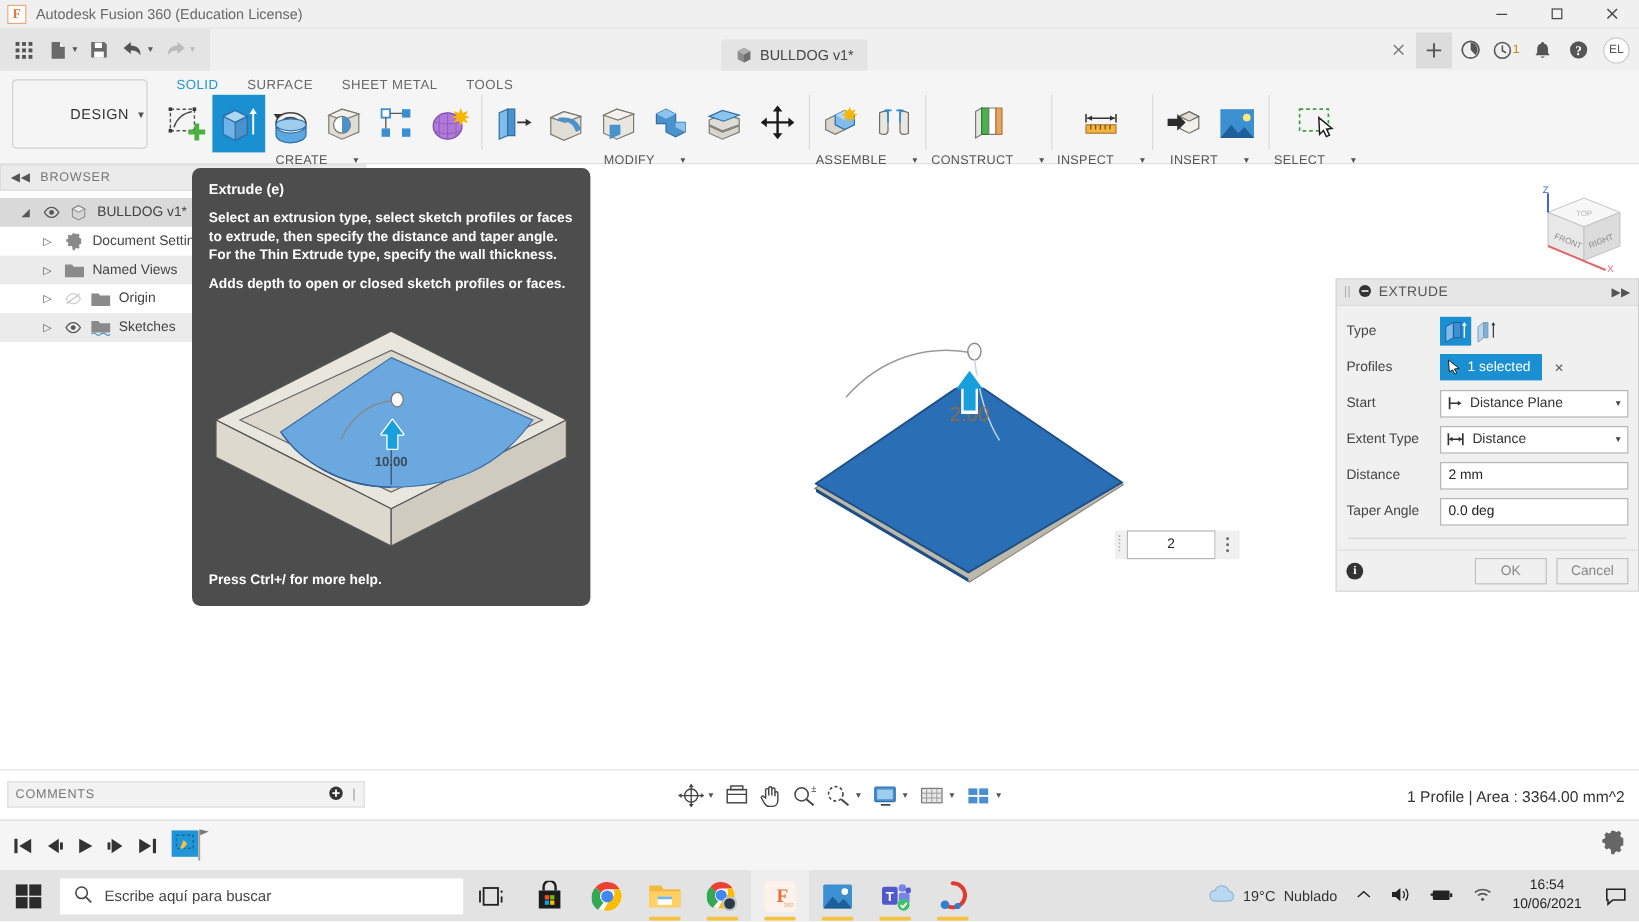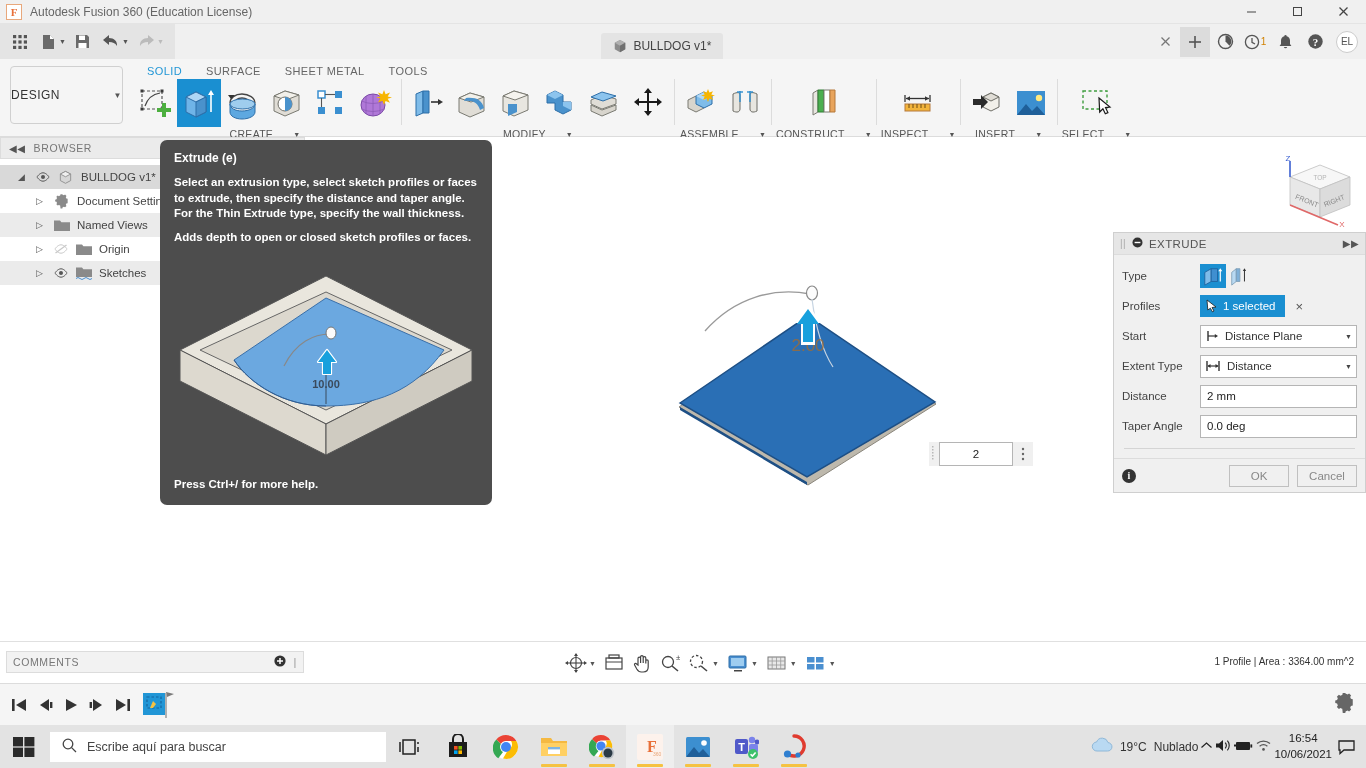--- a/index.html
+++ b/index.html
@@ -69,21 +69,21 @@
   }
 
   
   #ribbon {
     position: absolute; top: 59px; left: 0; width: 1366px; height: 78px;
     background: #f5f5f5; border-bottom: 1px solid #dcdcdc;
   }
   #designbtn {
     position: absolute; left: 10px; top: 7px; width: 113px; height: 58px;
     border: 1px solid #d0d0d0; border-radius: 4px; background: #f5f5f5;
-    display: flex; align-items: center; justify-content: space-between;
+    display: flex; align-items: center; justify-content: flex-end;
     font-size: 12px; color: #333; letter-spacing: .5px;
   }
   #designbtn .caret { font-size: 8px; margin-left: 6px; color: #555; }
 
   .ribtabs { position: absolute; left: 137px; top: 0; display: flex; gap: 0; }
   .ribtab {
     font-size: 11px; color: #666; padding: 6px 14px 4px 10px;
     letter-spacing: .4px;
   }
   .ribtab.active { color: #2196d6; }
@@ -226,21 +226,21 @@
   }
   #comments .plus { margin-left: auto; color: #333; font-size: 12px; }
   #comments .grip2 { margin-left: 8px; color: #999; font-size: 11px; }
   #navbar {
     position: absolute; left: 565px; top: 10px; display: flex;
     align-items: center; gap: 2px;
   }
   .navitem { height: 22px; display: flex; align-items: center; color: #555; }
   .navitem .caret { font-size: 7px; margin-left: 2px; color: #555; }
   #statustext {
-    position: absolute; right: 12px; top: 14px; font-size: 10px; color: #333;
+    position: absolute; right: 12px; top: 14px; font-size: 13px; color: #333;
   }
 
   #timeline {
     position: absolute; left: 0; top: 683px; width: 1366px; height: 42px;
     background: #f5f5f5; border-top: 1px solid #dcdcdc;
     display: flex; align-items: center;
   }
   .tlbtn {
     width: 26px; height: 26px; display: flex; align-items: center;
     justify-content: center; color: #444;
@@ -262,21 +262,21 @@
   .tbicon {
     width: 48px; height: 43px; display: flex; align-items: center;
     justify-content: center; position: relative;
   }
   .tbicon.active { background: #eeeeee; }
   .tbicon .underline {
     position: absolute; bottom: 1px; left: 11px; width: 26px; height: 3px;
     background: #f5c242; border-radius: 1px;
   }
   #tray {
-    margin-left: auto; display: flex; align-items: center; gap: 2px;
+    margin-left: auto; display: flex; align-items: center; gap: 16px;
     padding-right: 6px; font-size: 12px; color: #333;
   }
   #tray .wx { display: flex; align-items: center; gap: 7px; }
   #clock { text-align: center; font-size: 11.5px; line-height: 1.35; color: #222; }
   #actioncenter { width: 26px; display: flex; align-items: center; justify-content: center; }
 </style>
 </head>
 <body>
 
 <div id="titlebar">

